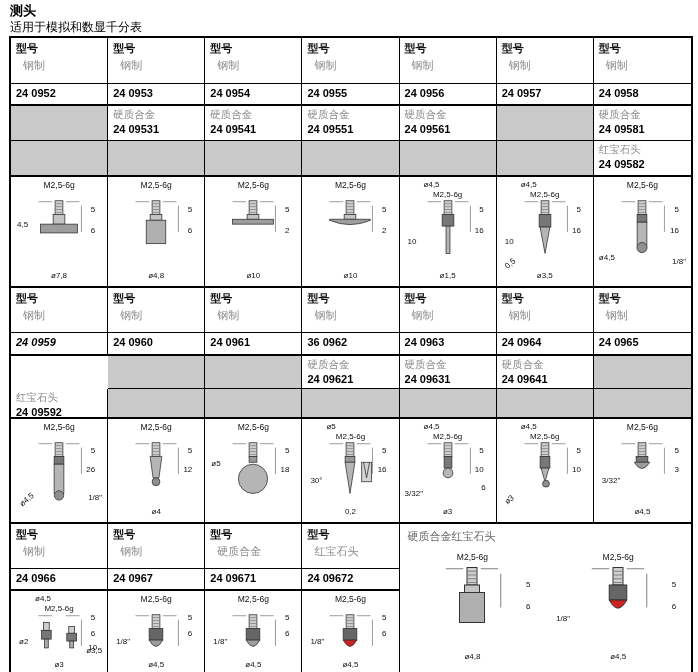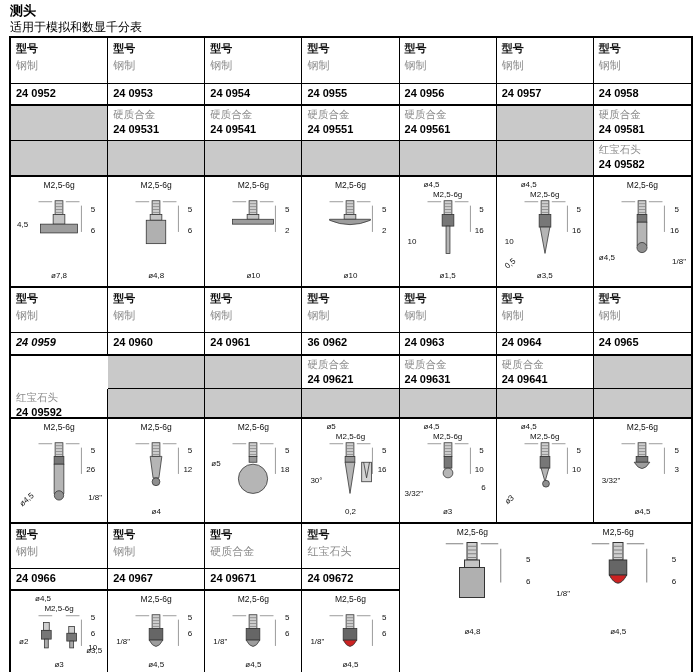--- a/index.html
+++ b/index.html
@@ -8,21 +8,21 @@
   .page-title{position:absolute;left:10px;top:2px;font-size:13px;font-weight:bold;}
   .page-subtitle{position:absolute;left:10px;top:19px;font-size:12px;}
   #probe-table{position:absolute;left:9px;top:36px;width:680px;border:2px solid #000;background:#fff;}
   .section{display:grid;grid-template-columns:repeat(7,1fr);border-bottom:2px solid #000;}
   .section:last-child{border-bottom:none;}
   .cell{position:relative;border-right:1px solid #000;border-bottom:1px solid #000;box-sizing:border-box;overflow:hidden;background:#fff;}
   .cell.lastcol{border-right:none;}
   .cell.gray{background:#c9c9c9;}
   .hcell{padding:3px 5px;}
   .hcell .type{font-size:11px;font-weight:bold;color:#111;}
-  .hcell .mat{font-size:11px;color:#8a8a8a;margin-top:2px;}
+  .hcell .mat{font-size:11px;color:#8a8a8a;margin-top:2px;margin-left:7px;}
   .mcell{padding:3px 5px;font-size:11px;font-weight:bold;border-bottom:2px solid #000;}
   .scell{padding:2px 5px;}
   .scell .mat{font-size:10.5px;color:#8a8a8a;}
   .scell .num{font-size:11px;font-weight:bold;color:#000;margin-top:1px;}
   .thickbottom{border-bottom:2px solid #000 !important;}
   .dcell{border-bottom:none;}
   .dcell svg{position:absolute;left:50%;top:14px;transform:translateX(-50%);}
   .dim{position:absolute;font-size:8px;color:#111;white-space:nowrap;line-height:1;z-index:2;}
   .p-t{top:4px;left:50%;transform:translateX(-50%);font-size:8.5px;}
   .p-t2{top:14px;left:50%;transform:translateX(-50%);}
@@ -581,20 +581,21 @@
               <path d="M23,36 Q30,49 37,36 Z" fill="#cc2222" stroke="#333" stroke-width="0.8"></path>
             </g>
           </svg>
           <span class="dim p-t">M2,5-6g</span>
           <span class="dim p-r1">5</span>
           <span class="dim p-r2">6</span>
           <span class="dim p-l2">1/8"</span>
           <span class="dim p-b">ø4,5</span>
         </div>
         <div class="cell merged lastcol">
+          <div class="mlabel">硬质合金红宝石头</div>
           <div class="mdraw">
             <div class="dcell">
               <svg width="88" height="100" viewBox="0 0 60 80" preserveAspectRatio="xMidYMid meet">
                 <g>
                   <line x1="9" y1="11" x2="23" y2="11" stroke="#555" stroke-width="0.6"></line>
                   <line x1="37" y1="11" x2="51" y2="11" stroke="#555" stroke-width="0.6"></line>
                   <line x1="53" y1="15" x2="53" y2="42" stroke="#555" stroke-width="0.6"></line>
                   <rect x="26" y="10" width="8" height="14" fill="#cfcfcf" stroke="#333" stroke-width="0.8"></rect>
                   <line x1="26.5" y1="13" x2="33.5" y2="13" stroke="#777" stroke-width="0.7"></line>
                   <line x1="26.5" y1="16" x2="33.5" y2="16" stroke="#777" stroke-width="0.7"></line>

